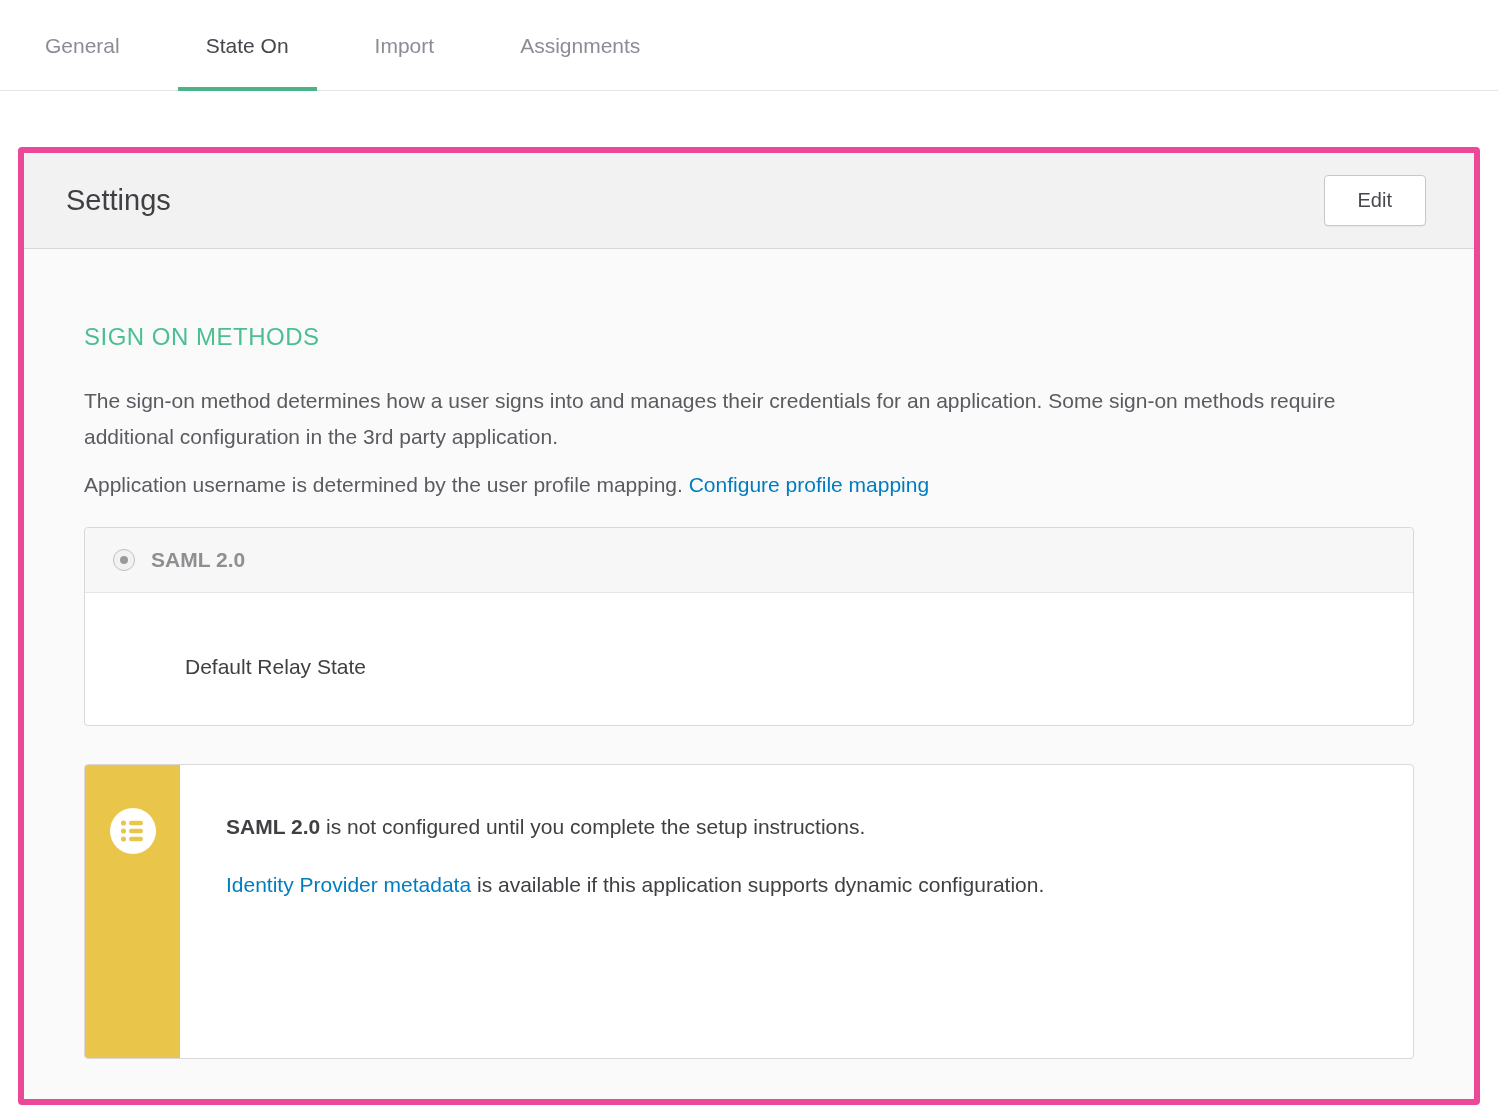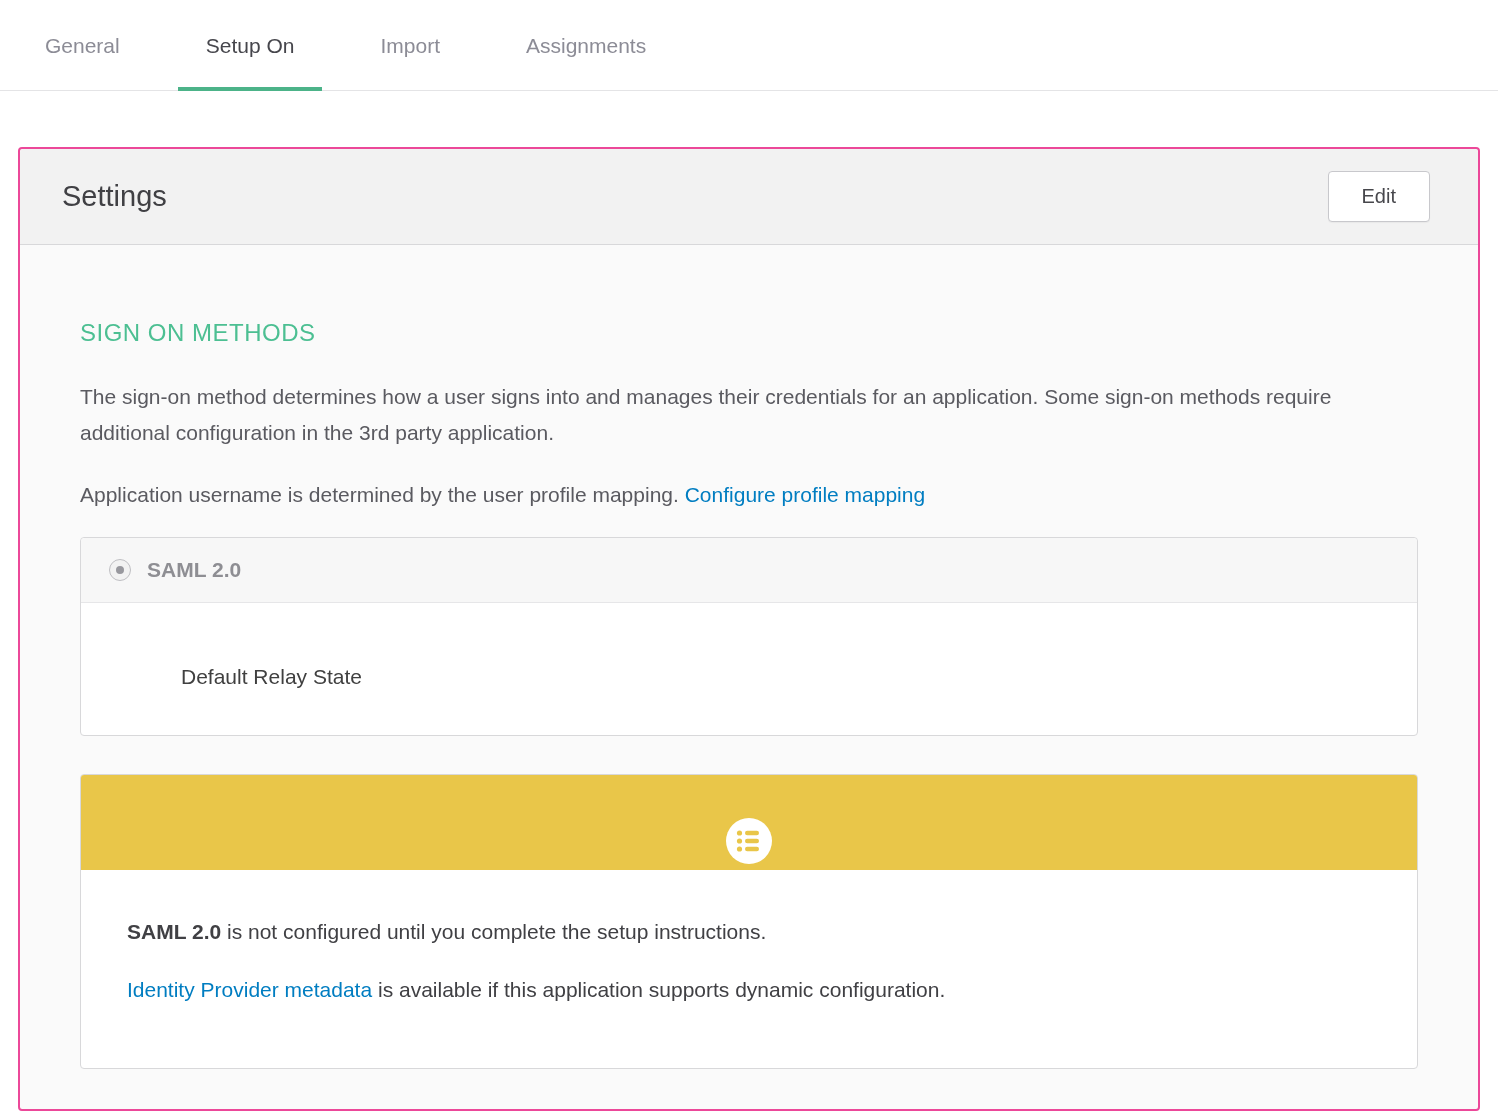--- a/index.html
+++ b/index.html
@@ -32,21 +32,21 @@
     white-space: nowrap;
   }
   .tab.active {
     color: #46464c;
     border-bottom-color: #4cb389;
   }
 
   
   .panel {
     margin: 56px 18px 0;
-    border: 2px solid #ec4899;
+    border: 6px solid #ec4899;
     border-radius: 4px;
     background: #fafafa;
     min-height: 950px;
   }
   .panel-header {
     display: flex;
     align-items: center;
     justify-content: space-between;
     background: #f2f2f2;
     border-bottom: 1px solid #d8d8da;
@@ -77,21 +77,21 @@
     font-size: 24px;
     font-weight: 400;
     letter-spacing: 0.5px;
     color: #4cbf92;
     margin-bottom: 32px;
   }
   .para {
     font-size: 21px;
     line-height: 36px;
     color: #5a5a60;
-    margin-bottom: 26px;
+    margin-bottom: 12px;
     max-width: 1320px;
   }
   .para.last { margin-bottom: 24px; }
   a.link { color: #007dc1; text-decoration: none; cursor: pointer; }
 
   
   .saml-box {
     background: #ffffff;
     border: 1px solid #d8d8da;
     border-radius: 4px;
@@ -131,42 +131,41 @@
 
   
   .warning {
     display: flex;
     margin-top: 38px;
     background: #ffffff;
     border: 1px solid #d8d8da;
     border-radius: 4px;
     min-height: 295px;
     overflow: hidden;
-    flex-direction: column;
   }
   .warning-strip {
     flex: 0 0 95px;
     background: #e9c649;
     display: flex;
     justify-content: center;
     align-items: flex-start;
     padding-top: 43px;
   }
   .warning-content { flex: 1; padding: 50px 40px 36px 46px; }
   .warning-line { font-size: 21px; color: #404044; margin-bottom: 34px; }
   .warning-line strong { font-weight: 700; }
   .setup-btn { padding: 17px 27px; font-size: 21px; margin-bottom: 40px; }
   .metadata-line { font-size: 21px; color: #404044; }
 </style>
 </head>
 <body>
 
 <nav class="tabbar">
   <div class="tab">General</div>
-  <div class="tab active">Setup On</div>
+  <div class="tab active">State On</div>
   <div class="tab">Import</div>
   <div class="tab">Assignments</div>
 </nav>
 
 <section class="panel">
 
   <header class="panel-header">
     <h1 class="panel-title">Settings</h1>
     <button class="btn edit-btn">Edit</button>
   </header>

